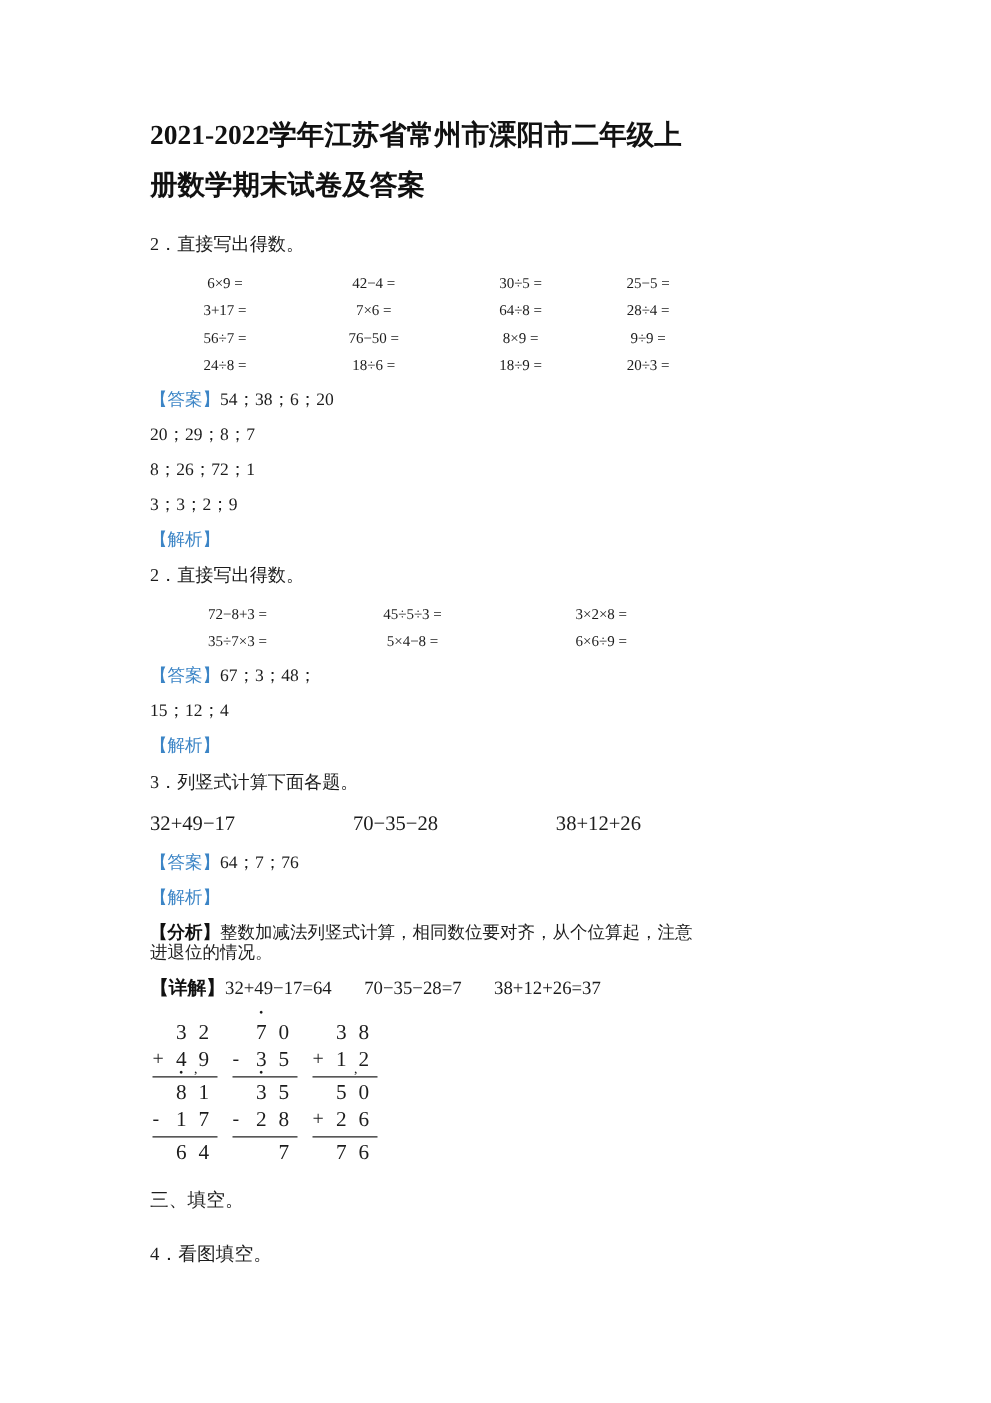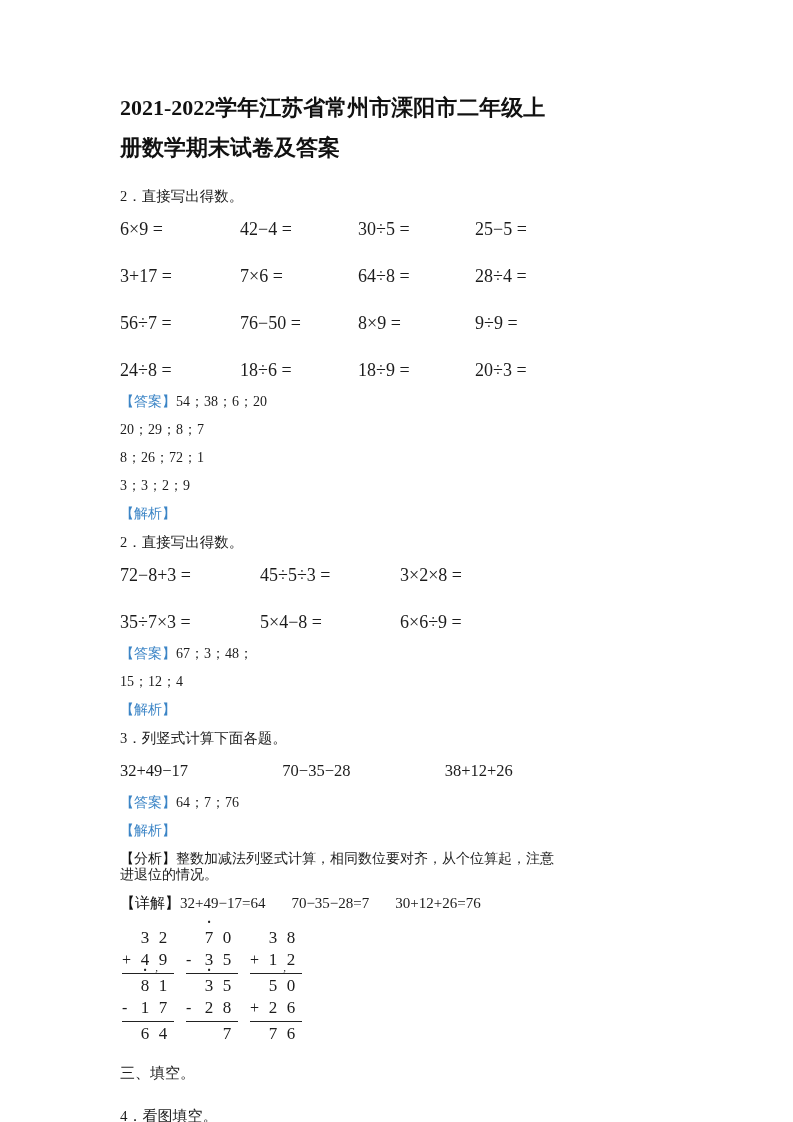--- a/index.html
+++ b/index.html
@@ -8,27 +8,27 @@
     width:662px;height:1122px;box-sizing:border-box;
     padding:88px 100px 40px 120px;
     background:#ffffff;color:#1c1c1c;
     font-family:"Liberation Serif","DejaVu Serif",serif;
   }
   .doc-title{
     font-size:22px;font-weight:700;line-height:40px;
     margin:0 0 20px 0;max-width:576px;color:#111;
   }
   .q-head{font-size:14.5px;line-height:16px;margin:0 0 15px 0;}
-  .expr-grid{display:grid;font-size:18px;row-gap:26px;margin:0 0 13px 0;}
+  .expr-grid{display:grid;font-size:12px;row-gap:7px;margin:0 0 13px 0;text-align:center;}
   .grid4{grid-template-columns:120px 118px 117px 1fr;}
   .grid3{grid-template-columns:140px 140px 1fr;}
   .cell{white-space:nowrap;}
   .ans-line{font-size:14px;line-height:16px;margin:0 0 12px 0;}
   .blue{color:#3c85c6;}
-  .bold-label{font-weight:400;color:#111;}
+  .bold-label{font-weight:700;color:#111;}
   .q3-exprs{display:flex;font-size:16.5px;margin:0 0 14px 0;gap:45px;}
   .q3cell{width:138px;white-space:nowrap;}
   .detail-line{font-size:15px;line-height:16px;margin:0 0 16px 0;}
   .eq{margin-right:26px;white-space:nowrap;}
   
   .vcalcs{display:flex;gap:12px;margin:6px 0 20px 2px;font-size:17px;}
   .vcalc{width:52px;}
   .vline{display:flex;align-items:center;height:22px;}
   .vop{width:14px;font-size:16px;}
   .vd{width:18px;text-align:center;position:relative;}
@@ -94,21 +94,21 @@
   <section>
     <p class="q-head">3．列竖式计算下面各题。</p>
     <div class="q3-exprs" id="q3-exprs">
         <span class="q3cell">32+49−17</span>
         <span class="q3cell">70−35−28</span>
         <span class="q3cell">38+12+26</span>
       </div>
     <p class="ans-line"><span class="blue">【答案】</span><span>64；7；76</span></p>
     <p class="ans-line"><span class="blue">【解析】</span></p>
     <p class="ans-line"><span class="bold-label">【分析】</span><span>整数加减法列竖式计算，相同数位要对齐，从个位算起，注意进退位的情况。</span></p>
-    <p class="detail-line"><span class="bold-label">【详解】</span><span id="q3-detail-eqs"><span class="eq">32+49−17=64</span><span class="eq">70−35−28=7</span><span class="eq">30+12+26=76</span></span></p>
+    <p class="detail-line"><span class="bold-label">【详解】</span><span id="q3-detail-eqs"><span class="eq">32+49−17=64</span><span class="eq">70−35−28=7</span><span class="eq">38+12+26=37</span></span></p>
     <div class="vcalcs" id="vcalcs">
         <div class="vcalc">
           <div class="vline">
             <span class="vop"></span>
             <span class="vd">3</span>
             <span class="vd">2</span>
           </div>
           <div class="vline">
             <span class="vop">+</span>
             <span class="vd">4<span class="carrymark">,</span></span>

